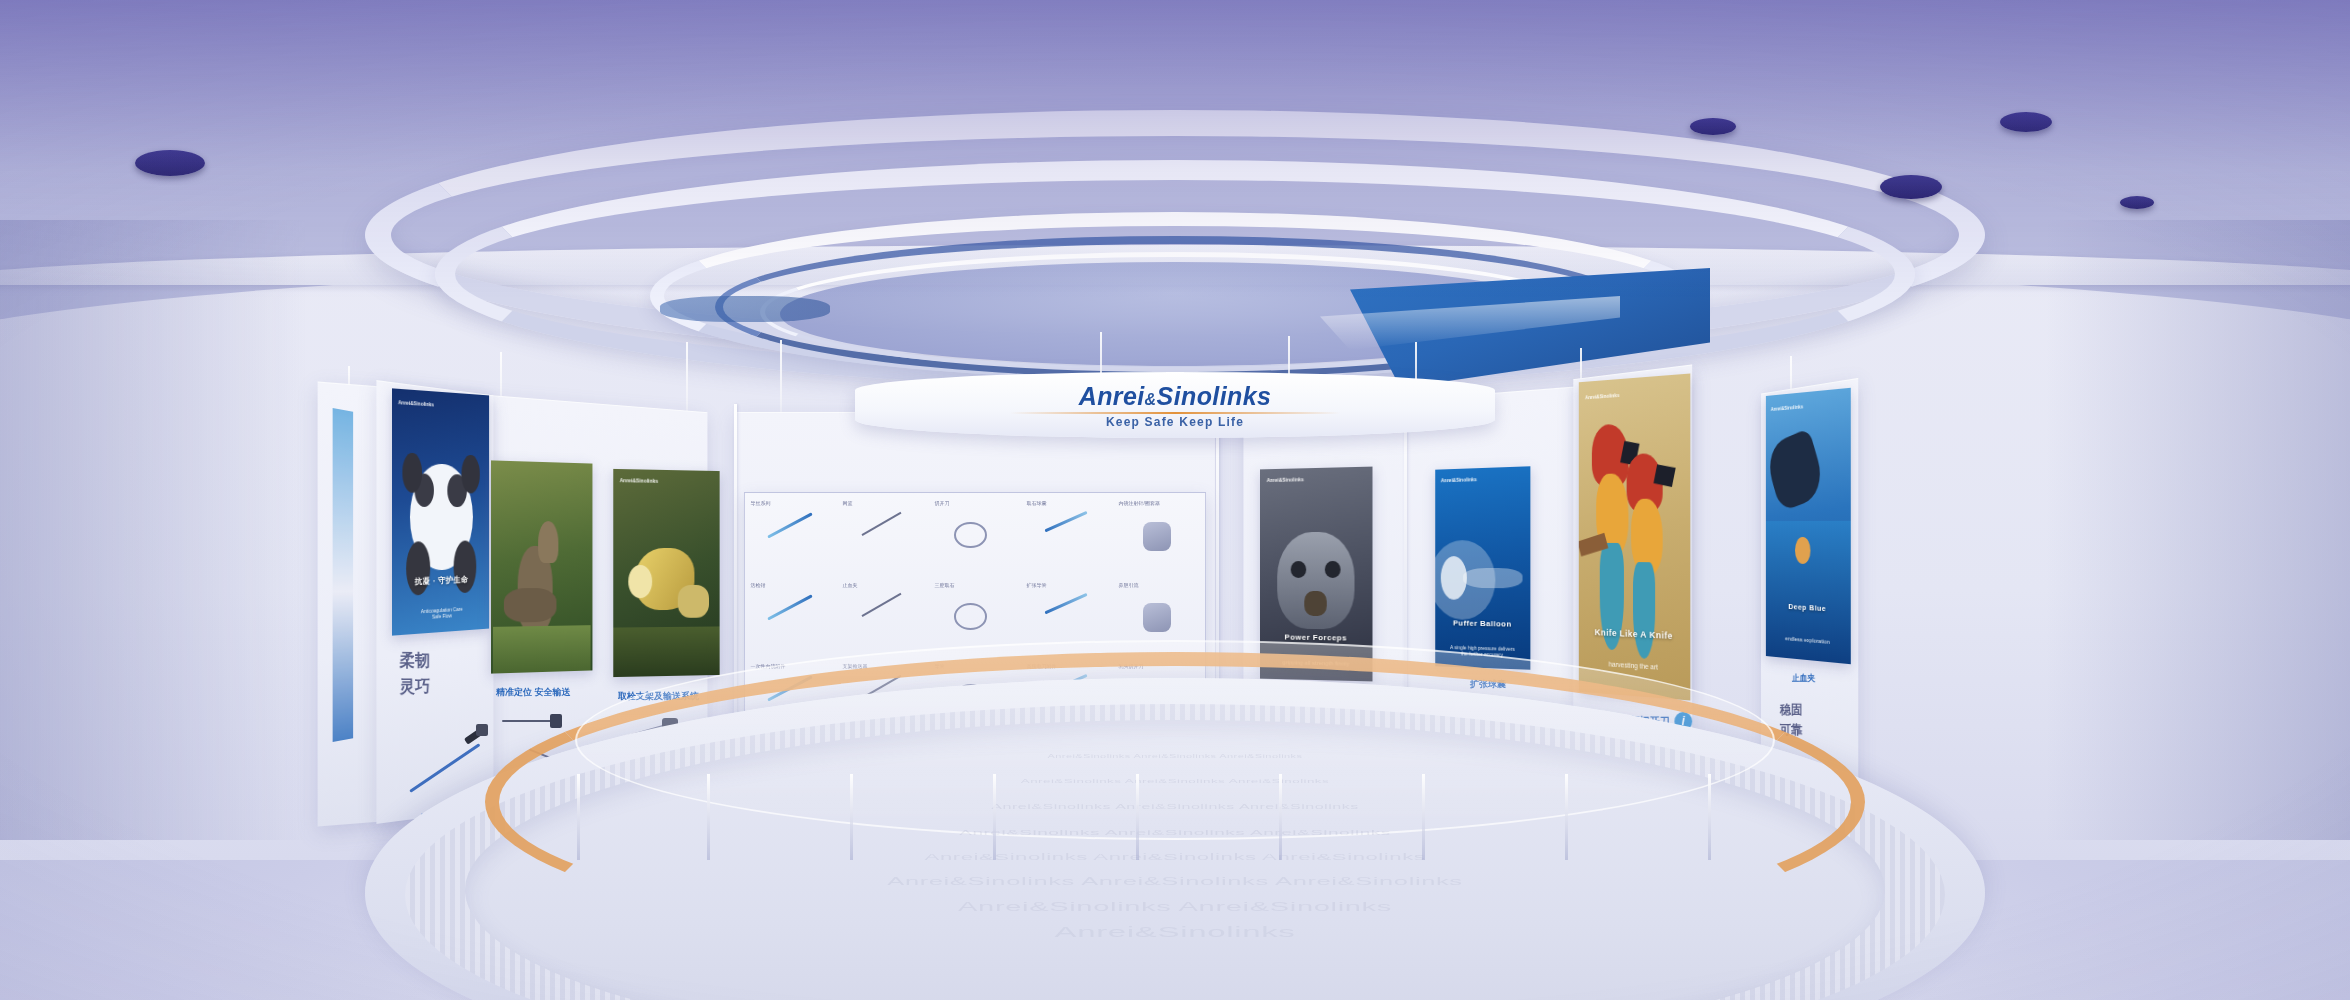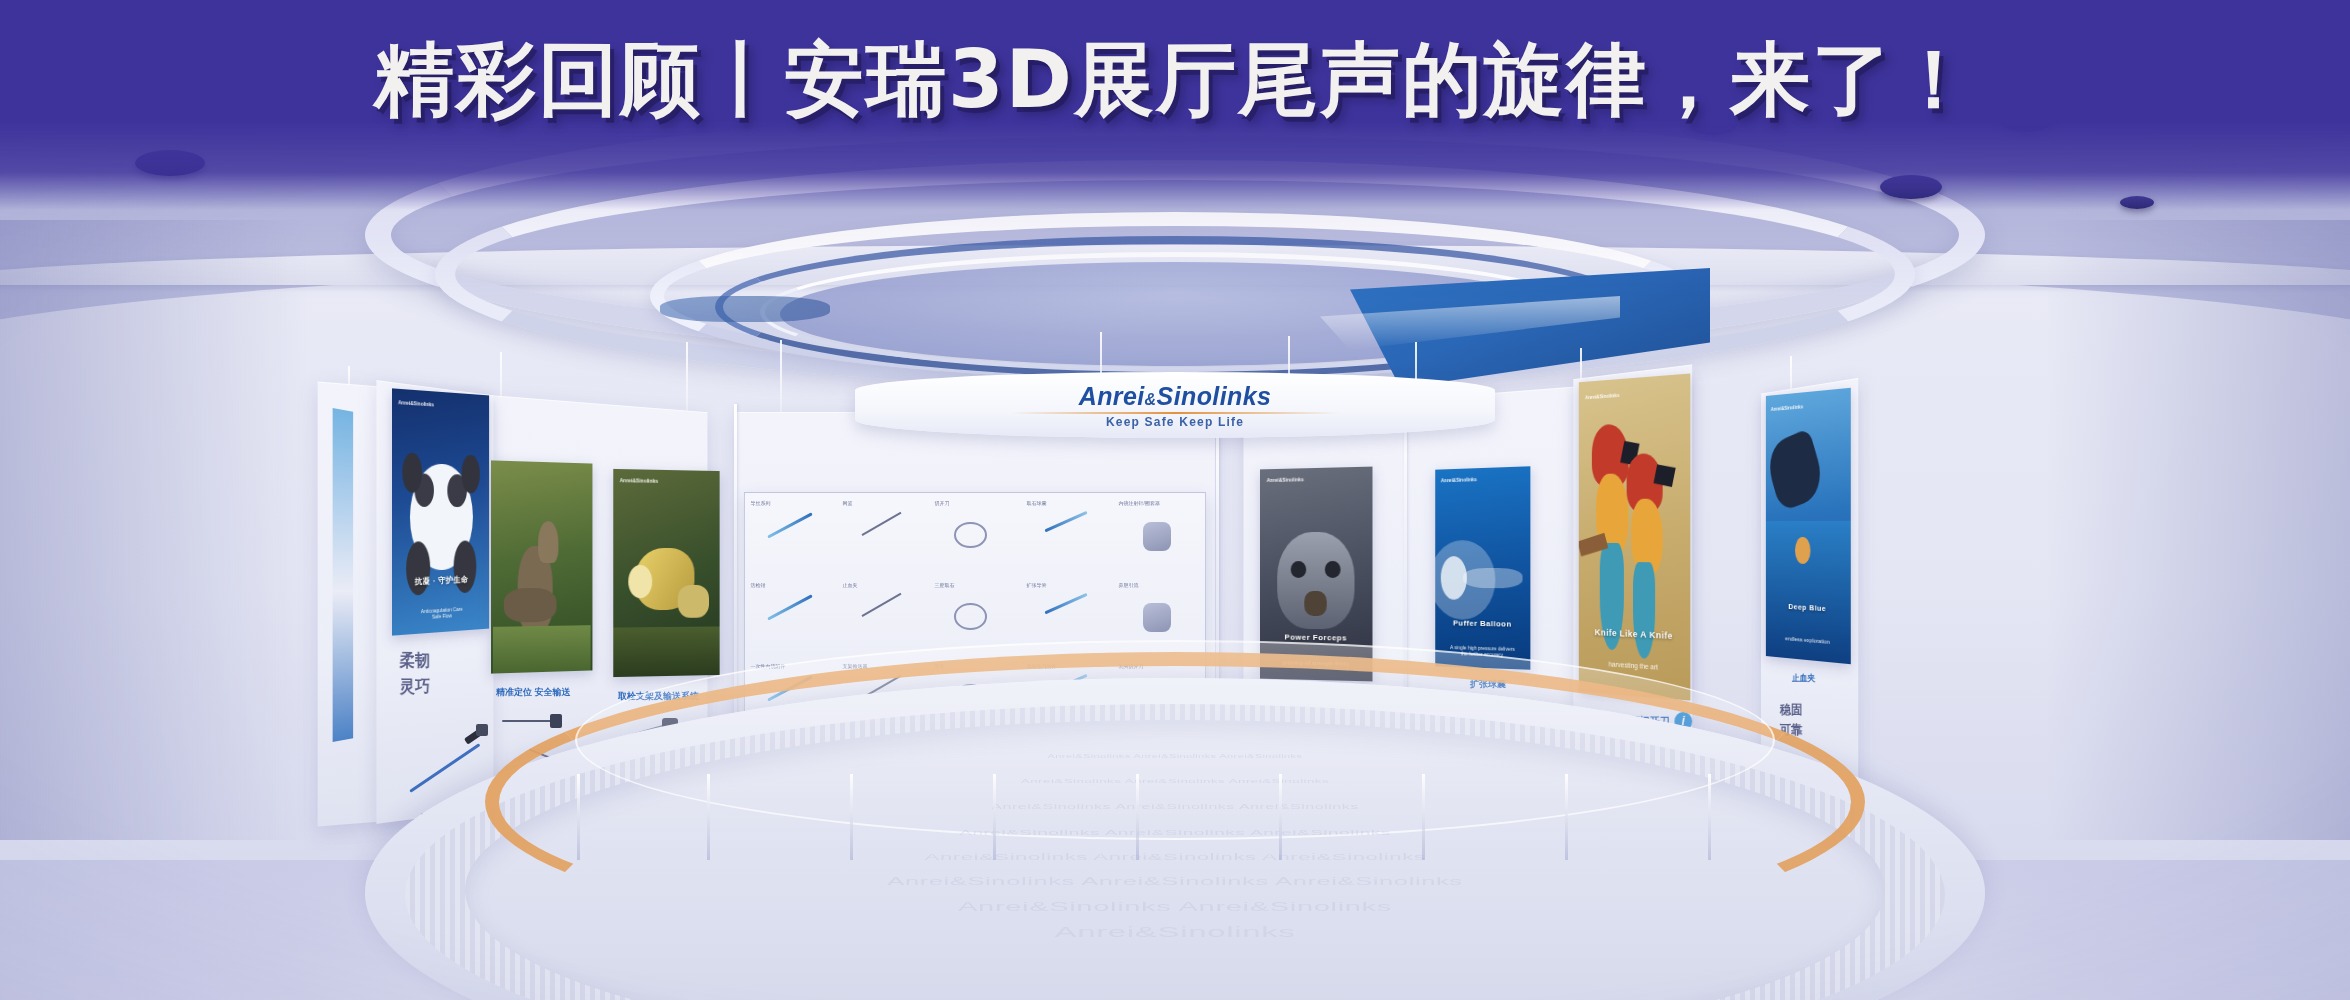--- a/index.html
+++ b/index.html
@@ -471,19 +471,14 @@
       <div class="post" style="left:80%;"></div>
       <div class="post" style="left:91%;"></div>
     </div>
 
     <div class="wall-shadow-l"></div>
     <div class="wall-shadow-r"></div>
   </div>
 
   <div class="vignette"></div>
 
-  <div class="banner">
-    <div class="banner-inner">
-      <div class="title">精彩回顾丨安瑞3D展厅尾声的旋律，来了！</div>
-    </div>
-  </div>
 
 </div>
 
 </body></html>

